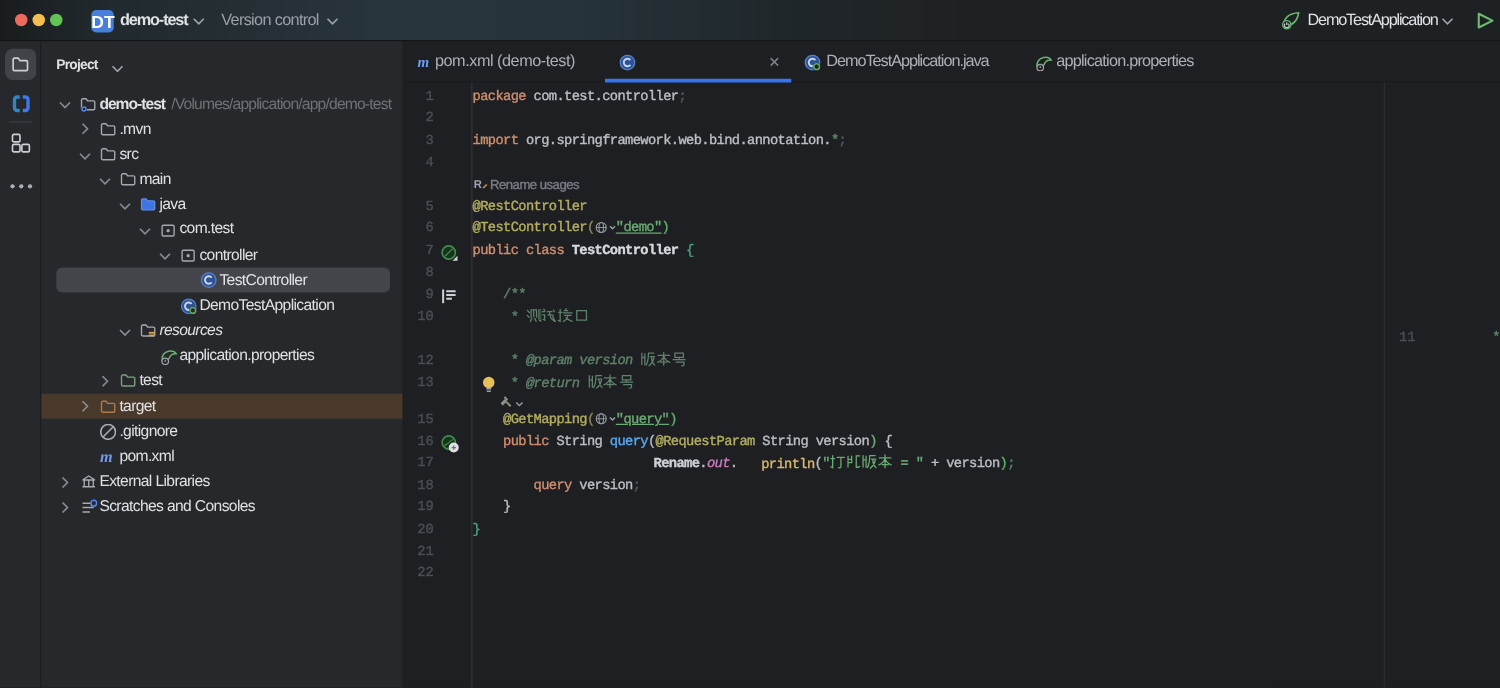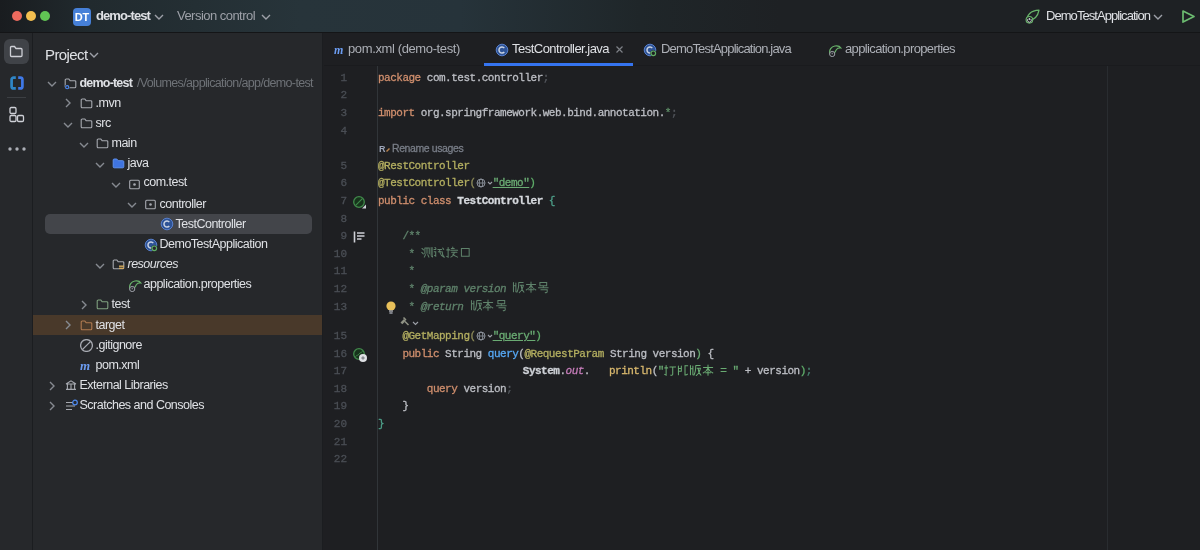--- a/index.html
+++ b/index.html
@@ -50,21 +50,21 @@
   .cjk { display:inline-block; vertical-align:-2px; }
 </style>
 </head>
 <body>
 <div id="app">
 
   <div id="titlebar">
     <div class="tl" style="left:12px; background:#EC6A5E;"></div>
     <div class="tl" style="left:26px; background:#F4BF4F;"></div>
     <div class="tl" style="left:40px; background:#61C454;"></div>
-    <div class="abs" style="left:73px; top:8px; width:18px; height:18px; border-radius:4px; background:#4680D8; color:#fff; font-size:11px; font-weight:bold; text-align:center; line-height:18px;">DT</div>
+    <div class="abs" style="left:73px; top:8px; width:18px; height:18px; border-radius:4px; background:#4680D8; color:#fff; font-size:14px; font-weight:bold; text-align:center; line-height:18px;">DT</div>
     <div class="abs" style="left:96px; top:8px; font-size:13px; font-weight:bold; color:#DFE1E5; letter-spacing:-0.9px;">demo-test</div>
     <svg class="abs" style="left:154px; top:14px;" width="10" height="6">
         <polyline points="1,1 5,5 9,1" fill="none" stroke="#9DA0A8" stroke-width="1.4"></polyline>
       </svg>
     <div class="abs" style="left:177px; top:8px; font-size:13px; color:#9DA0A8; letter-spacing:-0.53px;">Version control</div>
     <svg class="abs" style="left:261px; top:14px;" width="10" height="6">
         <polyline points="1,1 5,5 9,1" fill="none" stroke="#9DA0A8" stroke-width="1.4"></polyline>
       </svg>
 
     <svg class="abs" style="left:1024px; top:7px;" width="18" height="18" viewBox="0 0 18 18">
@@ -98,21 +98,21 @@
       <rect x="9.5" y="9.5" width="6" height="6" rx="1.2" fill="none" stroke="#CED0D6" stroke-width="1.3"></rect>
     </svg>
     <svg class="abs" style="left:7px; top:113px;" width="20" height="6">
         <circle cx="3" cy="3" r="1.7" fill="#ACAFB6"></circle>
         <circle cx="10" cy="3" r="1.7" fill="#ACAFB6"></circle>
         <circle cx="17" cy="3" r="1.7" fill="#ACAFB6"></circle>
       </svg>
   </div>
 
   <div id="tree">
-    <div class="abs" style="left:12px; top:12.5px; font-size:15px; font-weight:normal; color:#DFE1E5; letter-spacing:-0.6px;">Project</div>
+    <div class="abs" style="left:12px; top:12.5px; font-size:11px; font-weight:bold; color:#DFE1E5; letter-spacing:-0.6px;">Project</div>
     <svg class="abs" style="left:56px; top:19px;" width="10" height="6">
         <polyline points="1,1 5,5 9,1" fill="none" stroke="#9DA0A8" stroke-width="1.4"></polyline>
       </svg>
     <div id="treerows">
 <div class="trow" style="left:0; top:40.3px; width:290px;">
           <svg class="abs" style="left:14px; top:8px;" width="10" height="6">
             <polyline points="1,1 5,5 9,1" fill="none" stroke="#868A91" stroke-width="1.4"></polyline>
           </svg>
           <span class="abs" style="left:31px; top:3px; height:14px; display:flex; align-items:center;">
             <svg width="13" height="13" viewBox="0 0 13 13" style="flex:none">
@@ -307,21 +307,20 @@
     <div id="tabbar">
 <svg class="abs" style="left:10px; top:11px;" width="12" height="11" viewBox="0 0 12 11">
           <text x="0" y="9.5" font-family="Liberation Serif" font-style="italic" font-weight="bold" font-size="12" fill="#6C9DF2">m</text>
         </svg>
 <div class="tabtxt" style="left:24px; letter-spacing:-0.38px;">pom.xml (demo-test)</div>
 <div class="abs" style="left:160px; top:30px; width:149px; height:3px; background:#3574F0;"></div>
 <svg class="abs" style="left:171px; top:10px;" width="14" height="14" viewBox="0 0 14 14">
           <circle cx="7" cy="7" r="5.8" fill="#2E5396" stroke="#5880CD" stroke-width="1"></circle>
           <path d="M9.3,5.1 a3,3 0 1 0 0,3.8" fill="none" stroke="#CAD3E3" stroke-width="1.5"></path>
         </svg>
-<div class="tabtxt" style="left:188px; color:#DFE1E5; letter-spacing:-0.52px;">TestController.java</div>
 <svg class="abs" style="left:291px; top:12px;" width="9" height="9" viewBox="0 0 9 9">
           <path d="M1.5,1.5 L7.5,7.5 M7.5,1.5 L1.5,7.5" stroke="#7d8086" stroke-width="1.2"></path>
         </svg>
 <svg class="abs" style="left:319px; top:10px;" width="14" height="14" viewBox="0 0 14 14">
           <circle cx="7" cy="7" r="5.8" fill="#2E5396" stroke="#5880CD" stroke-width="1"></circle>
           <path d="M9.3,5.1 a3,3 0 1 0 0,3.8" fill="none" stroke="#CAD3E3" stroke-width="1.5"></path>
           <circle cx="10.3" cy="10.3" r="3.1" fill="#1E1F22"></circle>
           <circle cx="10.3" cy="10.3" r="2.3" fill="none" stroke="#5FAD65" stroke-width="1.2"></circle>
         </svg>
 <div class="tabtxt" style="left:337px; letter-spacing:-0.82px;">DemoTestApplication.java</div>
@@ -365,21 +364,21 @@
             </svg></span><span class="ct">    <span class="doc">/**</span></span></div>
 <div class="crow" style="height:17.6px; line-height:17.6px;"><span class="ln">10</span><span class="slot"></span><span class="ct">     <span class="doc">* </span><svg class="cjk" width="12.6" height="12.6" viewBox="0 0 13 13">
               <path d="M1,2.5 l1.6,1.6 M0.8,6.5 l1.6,1.6 M4,2 h4.5 v6 M4,2 v6 M6.2,2.5 v5 M4.6,9 l-1.2,2.5 M7,9 l1.2,2.5 M10.5,1.5 v8 M12.3,1.5 v10 l-1.5,-1" fill="none" stroke="#5F826B" stroke-width="1.05" stroke-linecap="round"></path>
             </svg><svg class="cjk" width="12.6" height="12.6" viewBox="0 0 13 13">
               <path d="M1,3.5 h2 M2,1.5 l1,1 M1.2,6 h1.6 v4.5 l-1.3,-0.8 M5,3.5 h4 M10,2 l1,1.5 M5.5,6 h3 M6.8,3.5 c0,3.5 1.2,6.5 4.5,8 M9.5,6 c0,2.5 0.6,4.2 2.2,5.5" fill="none" stroke="#5F826B" stroke-width="1.05" stroke-linecap="round"></path>
             </svg><svg class="cjk" width="12.6" height="12.6" viewBox="0 0 13 13">
               <path d="M2.2,1.5 v10 l-1.5,-0.8 M0.8,4 h3 M5.5,2.5 h3 M7,1 v1.5 M5,4.5 h7 M5.8,6.5 h5.5 M8.5,6.5 c0,2 -1.5,4 -3.5,5 M7,8.5 c1.5,1.5 3.5,2.5 5,3" fill="none" stroke="#5F826B" stroke-width="1.05" stroke-linecap="round"></path>
             </svg><svg class="cjk" width="12.6" height="12.6" viewBox="0 0 13 13">
               <path d="M2.5,2.5 h8 v8 h-8 Z" fill="none" stroke="#5F826B" stroke-width="1.05" stroke-linecap="round"></path>
             </svg></span></div>
-<div class="crow" style="height:17.6px; line-height:17.6px;"><span class="ln">11</span><span class="slot"></span><span class="ct">     <span class="doc">*</span></span></div>
+<div class="crow" style="height:17.6px; line-height:17.6px;justify-content:flex-end;"><span class="ln">11</span><span class="slot"></span><span class="ct">     <span class="doc">*</span></span></div>
 <div class="crow" style="height:17.6px; line-height:17.6px;"><span class="ln">12</span><span class="slot"></span><span class="ct">     <span class="doc">* </span><span class="doci">@param version </span><svg class="cjk" width="12.6" height="12.6" viewBox="0 0 13 13">
               <path d="M1.5,1.5 v9.5 M1.5,5 h2.5 M4,2 v9 M7,1.5 h4.5 M7,1.5 c0,4 -0.5,7.5 -2,10 M8.5,4.5 h3.5 M9.5,4.5 c0,3 1,5.5 2.8,7 M11.5,5.5 c-0.5,2.5 -2,5 -4,6.5" fill="none" stroke="#5F826B" stroke-width="1.05" stroke-linecap="round"></path>
             </svg><svg class="cjk" width="12.6" height="12.6" viewBox="0 0 13 13">
               <path d="M1.5,3.5 h9.5 M6.2,1 v10.5 M6.2,4 c-0.8,2.2 -2.8,4.2 -5,5.2 M6.2,4 c0.8,2.2 2.8,4.2 5,5.2 M3.8,9 h5" fill="none" stroke="#5F826B" stroke-width="1.05" stroke-linecap="round"></path>
             </svg><svg class="cjk" width="12.6" height="12.6" viewBox="0 0 13 13">
               <path d="M3,1.5 h7 v3.5 h-7 Z M1.5,7 h10 M6.5,5 v2 M4,9 h6.5 v2 c0,1 -0.8,1.2 -2,1" fill="none" stroke="#5F826B" stroke-width="1.05" stroke-linecap="round"></path>
             </svg></span></div>
 <div class="crow" style="height:17.6px; line-height:17.6px;"><span class="ln">13</span><span class="slot"><svg style="position:absolute; left:37px; top:1px;" width="14" height="15" viewBox="0 0 14 15">
               <circle cx="7" cy="6" r="4.6" fill="#E8C05A"></circle>
               <path d="M5,11 h4 M5.4,13 h3.2" stroke="#9DA0A8" stroke-width="1.3"></path>
@@ -402,21 +401,21 @@
               <path d="M1.2,6 h9.6" stroke="#9298a1" stroke-width="1"></path>
             </svg><svg style="vertical-align:0.5px;" width="6" height="5">
               <polyline points="1,1 3,3 5,1" fill="none" stroke="#9DA0A8" stroke-width="1.1"></polyline>
             </svg><span class="stru">"query"</span><span style="color:#5fae69">)</span></span></div>
 <div class="crow" style="height:17.6px; line-height:17.6px;"><span class="ln">16</span><span class="slot"><svg style="position:absolute; left:5px; top:1px;" width="16" height="16" viewBox="0 0 16 16">
               <circle cx="7" cy="7" r="5.3" fill="#17331c" stroke="#418a4b" stroke-width="1.3"></circle>
               <path d="M3.5,9.5 C5,8 6,8.5 7,7 C8,5.5 9,5.8 10.5,4.5" stroke="#418a4b" stroke-width="1" fill="none"></path>
               <circle cx="11" cy="11" r="4" fill="#dfe1e5"></circle>
               <path d="M9.3,11 h3.4 M11,9.3 v3.4" stroke="#6b6e74" stroke-width="1"></path>
             </svg></span><span class="ct">    <span class="kw">public</span> String <span class="mdecl">query</span>(<span class="ann">@RequestParam</span> String version<span style="color:#6AAB73">)</span> {</span></div>
-<div class="crow" style="height:17.6px; line-height:17.6px;gap:48px;"><span class="ln">17</span><span class="slot"></span><span class="ct">        <span style="color:#CDD0D6;font-weight:bold">System</span>.<span class="fld">out</span>.<span class="mcall">println</span>(<span class="str">"</span><svg class="cjk" width="12.6" height="12.6" viewBox="0 0 13 13">
+<div class="crow" style="height:17.6px; line-height:17.6px;gap:48px;"><span class="ln">17</span><span class="slot"></span><span class="ct">        <span style="color:#CDD0D6;font-weight:bold">Rename</span>.<span class="fld">out</span>.<span class="mcall">println</span>(<span class="str">"</span><svg class="cjk" width="12.6" height="12.6" viewBox="0 0 13 13">
               <path d="M2.2,1.5 v10 l-1.5,-0.8 M0.8,4 h3 M6,3 h6 M9,3 v7.5 c0,1 -0.8,1.3 -2,1" fill="none" stroke="#6AAB73" stroke-width="1.05" stroke-linecap="round"></path>
             </svg><svg class="cjk" width="12.6" height="12.6" viewBox="0 0 13 13">
               <path d="M2.5,2.2 v8.8 M2.5,4.6 h3 M2.5,7.4 h3 M5.5,2 v5.4 M9.3,1.8 h2.8 M9.3,1.5 v9.8 c1.2,0.1 2,-0.2 2.6,-0.8" fill="none" stroke="#6AAB73" stroke-width="1.05" stroke-linecap="round"></path>
             </svg><svg class="cjk" width="12.6" height="12.6" viewBox="0 0 13 13">
               <path d="M1.5,1.5 v9.5 M1.5,5 h2.5 M4,2 v9 M7,1.5 h4.5 M7,1.5 c0,4 -0.5,7.5 -2,10 M8.5,4.5 h3.5 M9.5,4.5 c0,3 1,5.5 2.8,7 M11.5,5.5 c-0.5,2.5 -2,5 -4,6.5" fill="none" stroke="#6AAB73" stroke-width="1.05" stroke-linecap="round"></path>
             </svg><svg class="cjk" width="12.6" height="12.6" viewBox="0 0 13 13">
               <path d="M1.5,3.5 h9.5 M6.2,1 v10.5 M6.2,4 c-0.8,2.2 -2.8,4.2 -5,5.2 M6.2,4 c0.8,2.2 2.8,4.2 5,5.2 M3.8,9 h5" fill="none" stroke="#6AAB73" stroke-width="1.05" stroke-linecap="round"></path>
             </svg><span class="str"> = "</span> + version<span style="color:#5fae69">)</span><span style="color:#49806f">;</span></span></div>
 <div class="crow" style="height:17.6px; line-height:17.6px;"><span class="ln">18</span><span class="slot"></span><span class="ct">        <span class="kw">query</span> version<span class="dim">;</span></span></div>
 <div class="crow" style="height:17.6px; line-height:17.6px;"><span class="ln">19</span><span class="slot"></span><span class="ct">    }</span></div>

